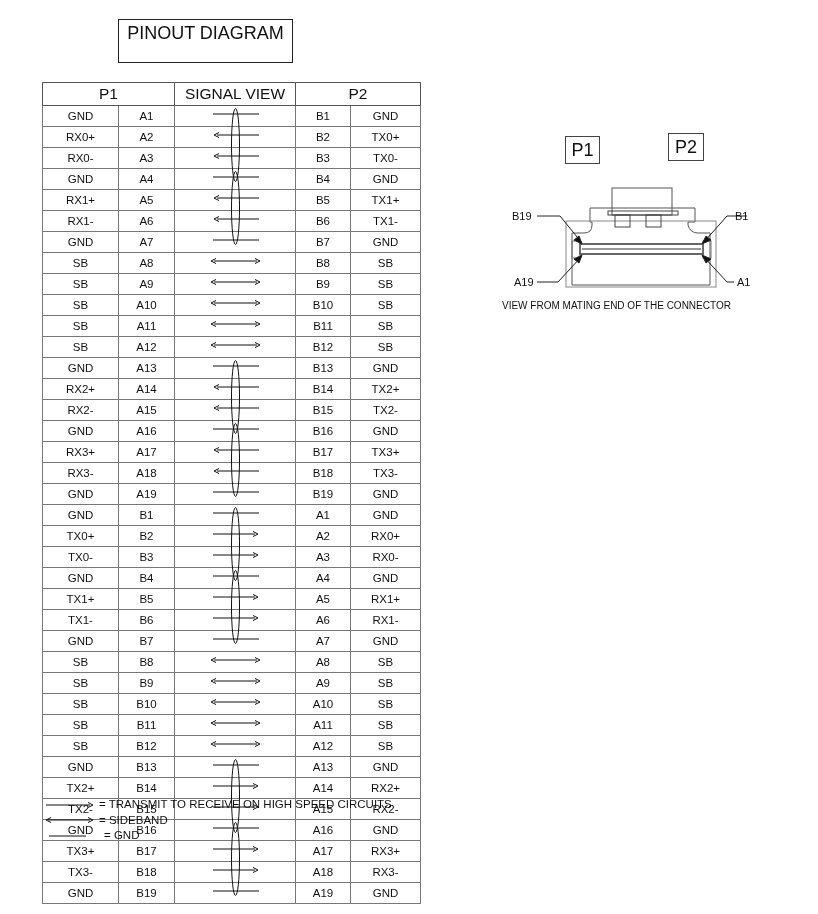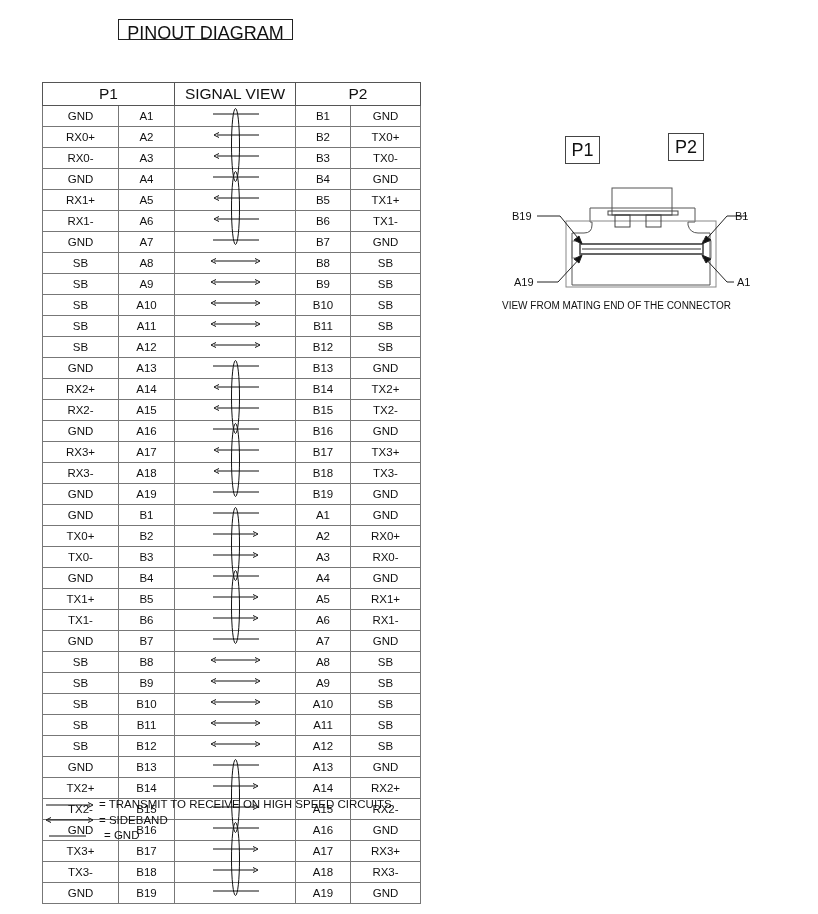--- a/index.html
+++ b/index.html
@@ -1,18 +1,18 @@
 <!DOCTYPE html>
 <html><head>
 <meta charset="utf-8">
 <style>
   html, body { margin: 0; padding: 0; background: #ffffff; }
   body { width: 818px; height: 914px; position: relative; overflow: hidden;
          font-family: "Liberation Sans", sans-serif; color: #111; }
-  .title-box { position: absolute; left: 118px; top: 19px; width: 175px; height: 21px;
+  .title-box { position: absolute; left: 118px; top: 19px; width: 175px; height: 44px;
                border: 1px solid #222; box-sizing: border-box; font-size: 18px;
                text-align: center; line-height: 26px; }
   table.pinout { position: absolute; left: 42px; top: 82px; border-collapse: collapse;
                  font-size: 11.5px; }
   table.pinout th { font-weight: normal; font-size: 15.5px; height: 22px; border: 1px solid #555; padding: 0; }
   table.pinout td { border: 1px solid #777; height: 16px; padding: 0; text-align: center; line-height: 16px; }
   td.c1 { width: 75px; } td.c2 { width: 55px; } td.c3 { width: 120px; position: relative; }
   td.c4 { width: 54px; } td.c5 { width: 69px; }
   table.pinout tr.dark td { border-top: 1px solid #222; }
   #overlay { position: absolute; left: 0; top: 0; pointer-events: none; }

